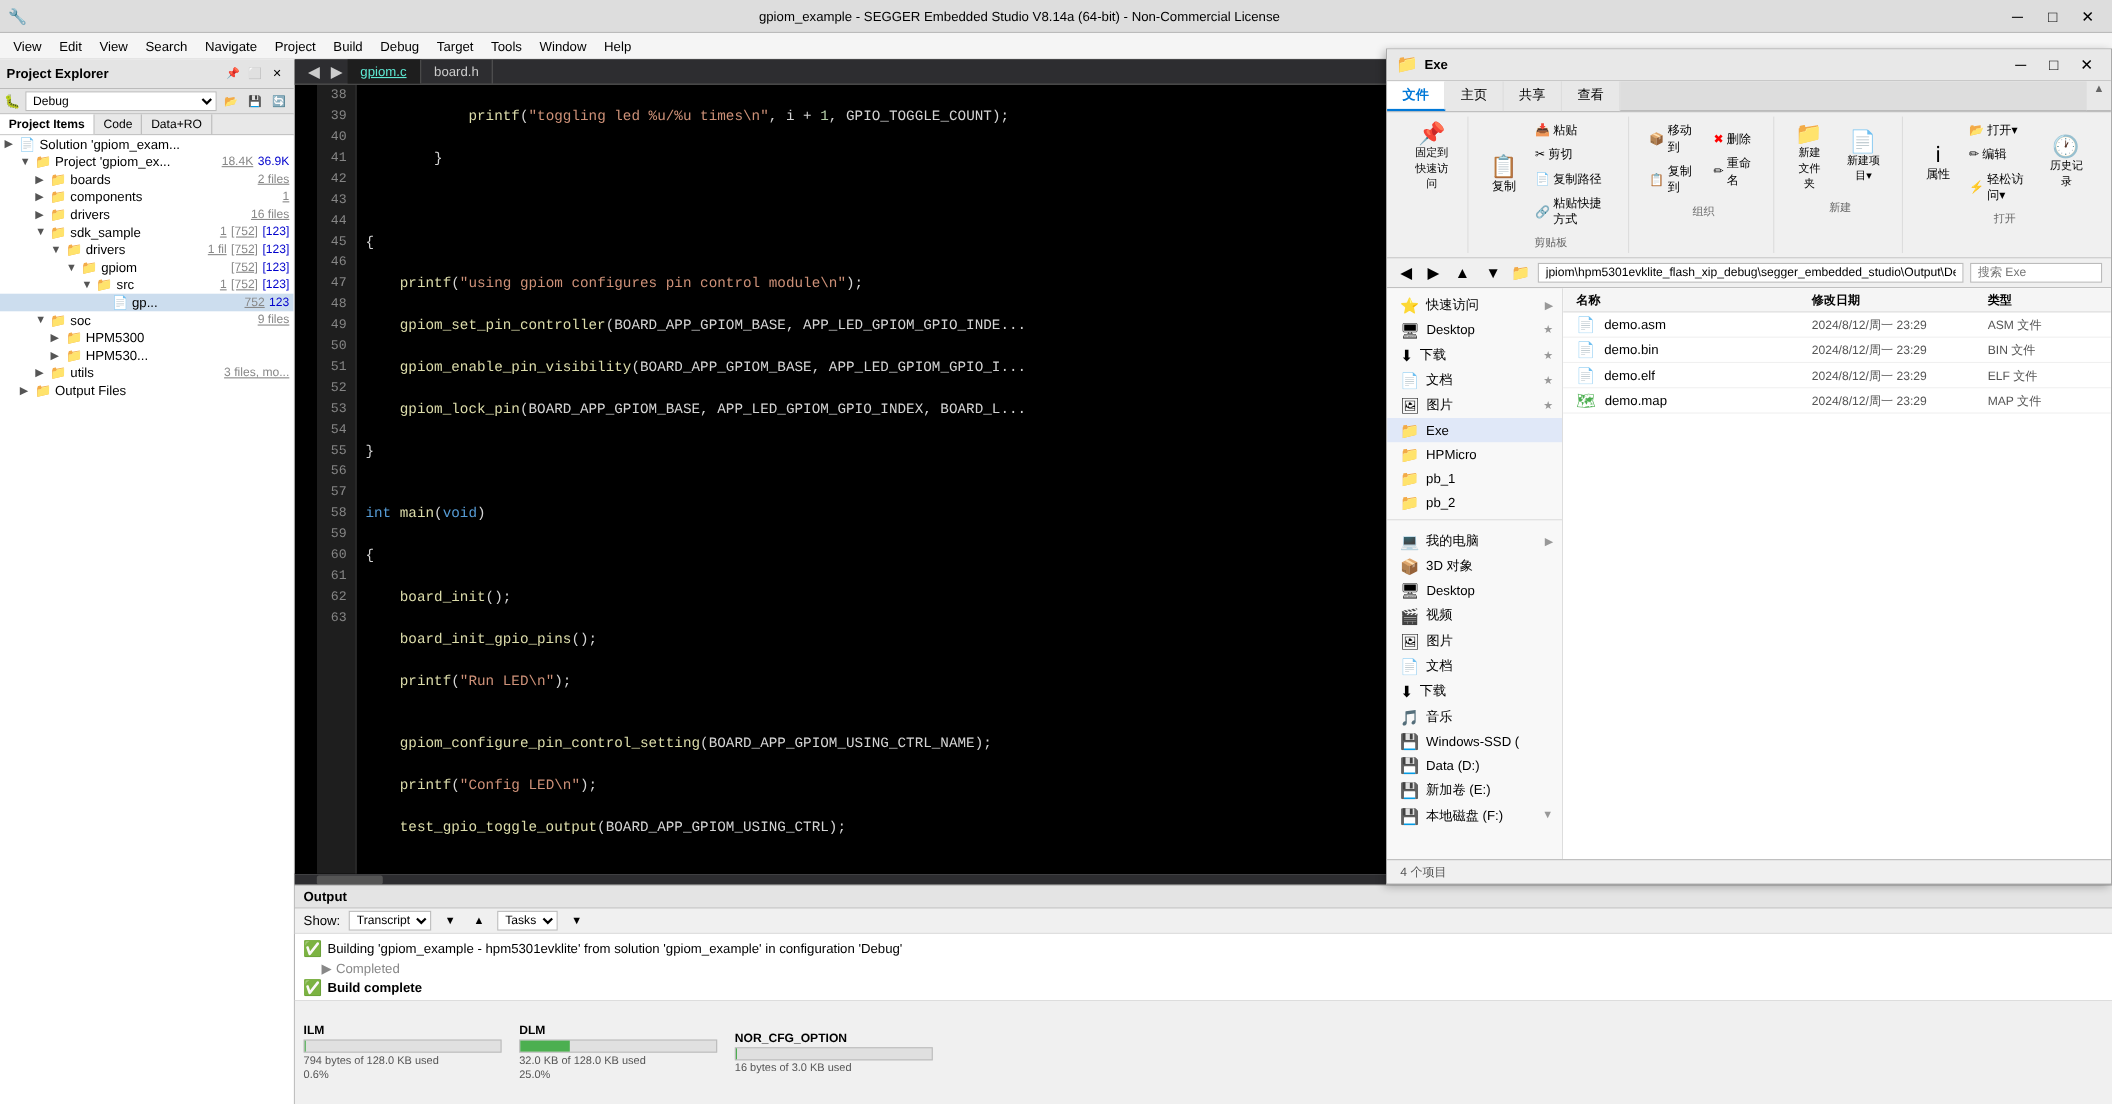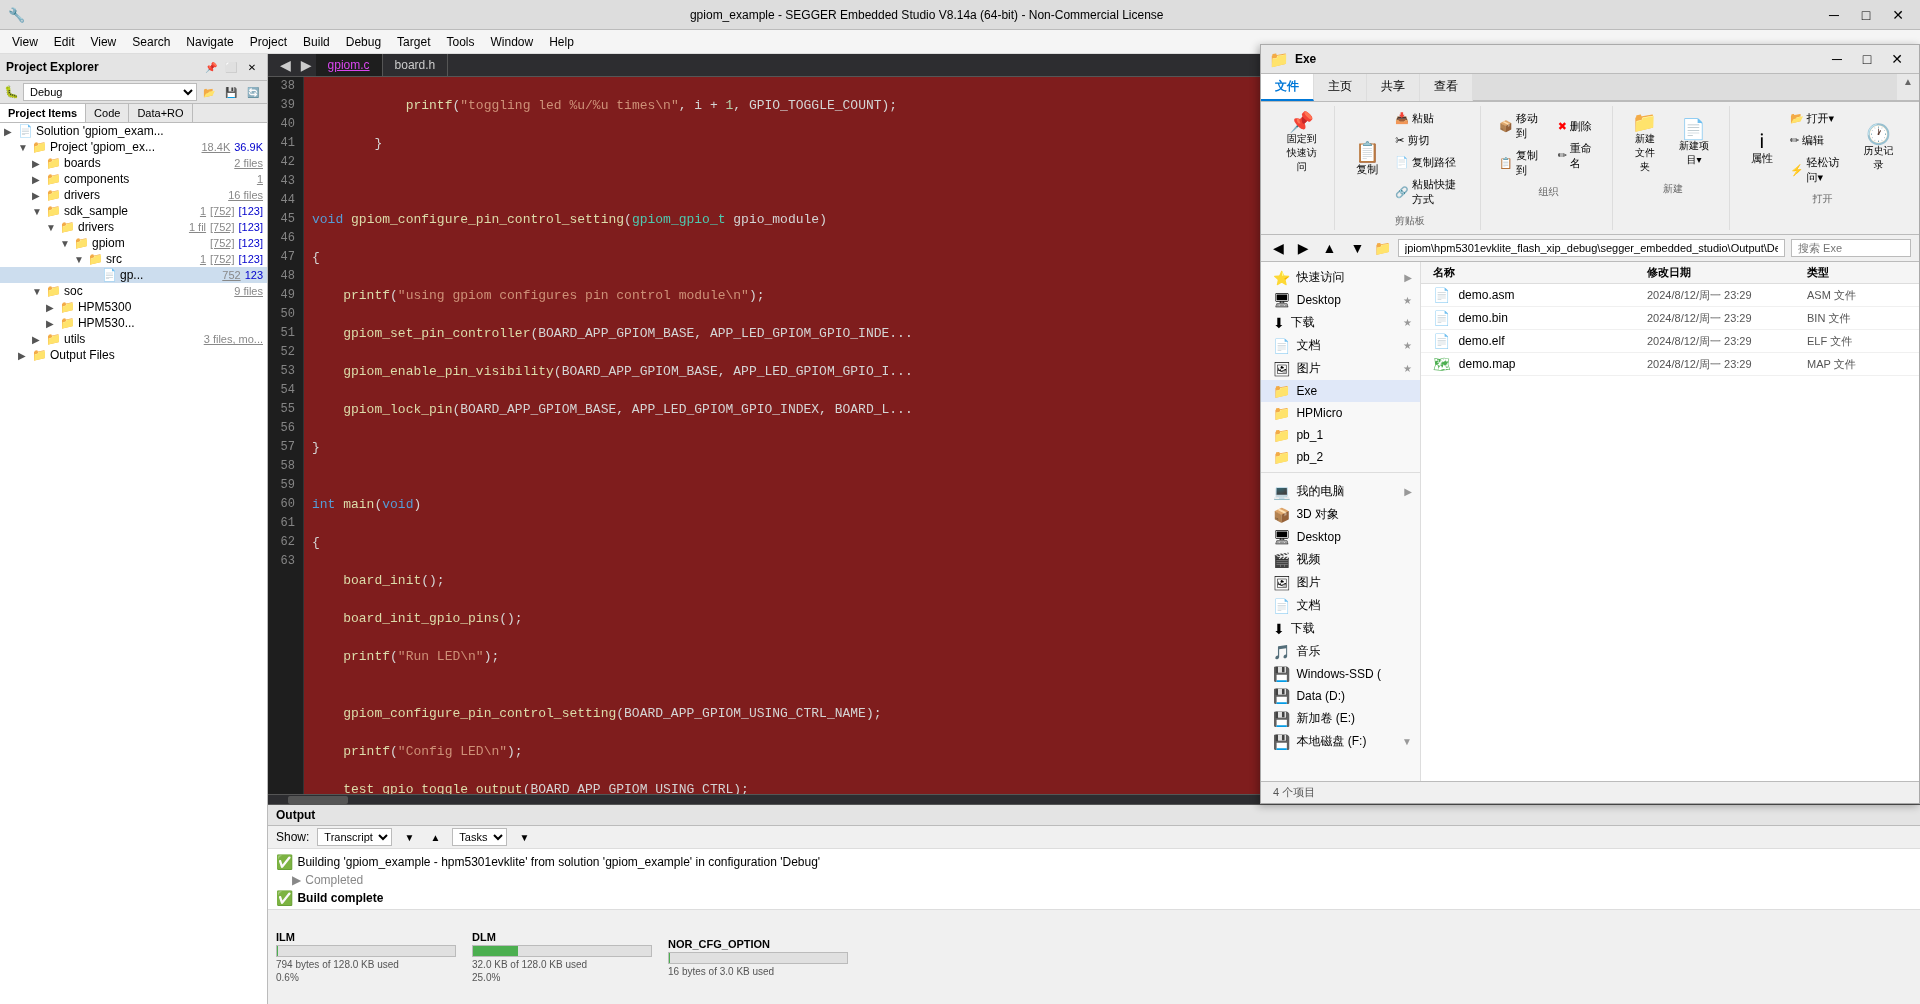--- a/index.html
+++ b/index.html
@@ -149,21 +149,21 @@
       font-size: 12px;
       cursor: pointer;
       color: #ccc;
       border-right: 1px solid #555;
       display: flex;
       align-items: center;
       gap: 4px;
     }
     .code-tab.active {
       background: #1e1e1e;
-      color: #d946ef;
+      color: #5eead4;
       text-decoration: underline;
     }
     .nav-btns {
       display: flex;
       margin-left: 8px;
       gap: 2px;
     }
     .nav-btn {
       color: #ccc;
       background: transparent;
@@ -173,23 +173,24 @@
       padding: 2px 4px;
     }
 
     .code-editor {
       flex: 1;
       overflow-y: auto;
       overflow-x: hidden;
       font-family: 'Courier New', monospace;
       font-size: 13px;
       color: #d4d4d4;
-      background: #7f1d1d;
+      background: #000000;
       line-height: 19px;
       display: flex;
+      padding-left: 20px;
     }
     .line-numbers {
       background: #1e1e1e;
       color: #858585;
       padding: 0 8px;
       text-align: right;
       user-select: none;
       font-size: 12px;
       line-height: 19px;
       border-right: 1px solid #333;
@@ -656,21 +657,20 @@
         <span class="ln">60</span>
         <span class="ln">61</span>
         <span class="ln">62</span>
         <span class="ln">63</span>
       </div>
       <div class="code-content">
 <span class="ln">            <span class="fn">printf</span>(<span class="str">"toggling led %u/%u times\n"</span>, i + <span class="num">1</span>, GPIO_TOGGLE_COUNT);</span>
 <span class="ln">        }</span>
 <span class="ln"></span>
 <span class="ln"></span>
-<span class="ln"><span class="kw">void</span> <span class="fn">gpiom_configure_pin_control_setting</span>(<span class="tp">gpiom_gpio_t</span> gpio_module)</span>
 <span class="ln">{</span>
 <span class="ln">    <span class="fn">printf</span>(<span class="str">"using gpiom configures pin control module\n"</span>);</span>
 <span class="ln">    <span class="fn">gpiom_set_pin_controller</span>(BOARD_APP_GPIOM_BASE, APP_LED_GPIOM_GPIO_INDE...</span>
 <span class="ln">    <span class="fn">gpiom_enable_pin_visibility</span>(BOARD_APP_GPIOM_BASE, APP_LED_GPIOM_GPIO_I...</span>
 <span class="ln">    <span class="fn">gpiom_lock_pin</span>(BOARD_APP_GPIOM_BASE, APP_LED_GPIOM_GPIO_INDEX, BOARD_L...</span>
 <span class="ln">}</span>
 <span class="ln"></span>
 <span class="ln"><span class="kw">int</span> <span class="fn">main</span>(<span class="kw">void</span>)</span>
 <span class="ln">{</span>
 <span class="ln">    <span class="fn">board_init</span>();</span>

